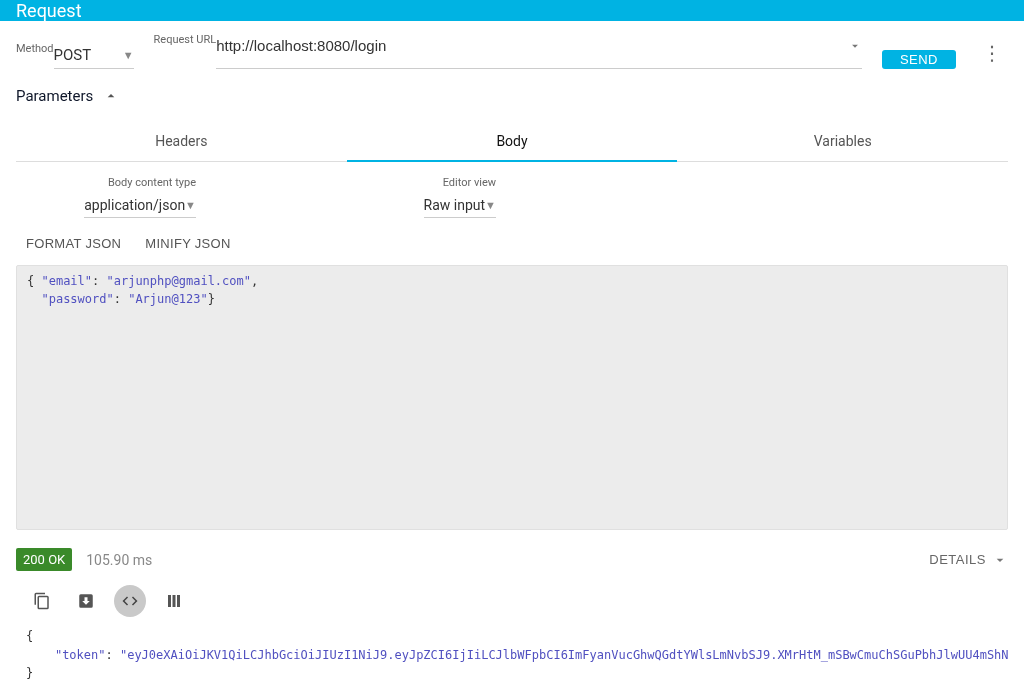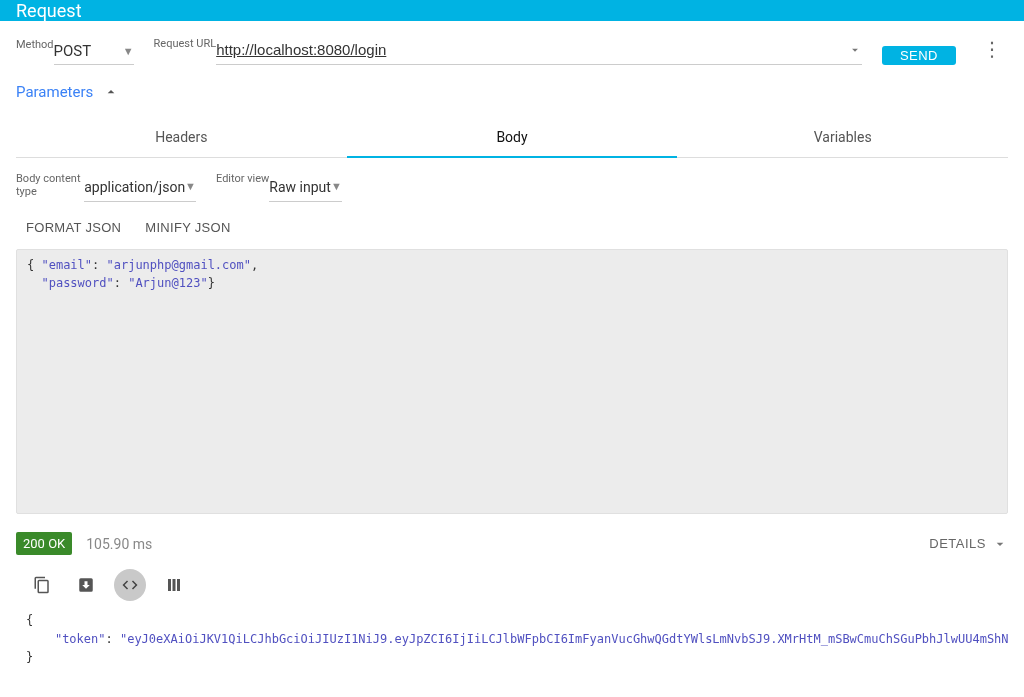--- a/index.html
+++ b/index.html
@@ -41,22 +41,21 @@
     padding: 4px 0;
     font-size: 15px;
     color: #333;
     cursor: pointer;
   }
   .url-wrapper {
     flex: 1;
     display: flex;
     align-items: center;
     border-bottom: 1px solid #ccc;
-    padding-bottom: 2px;
-    text-decoration: underline;
+    padding-bottom: 10px;
   }
   .url-input {
     flex: 1;
     border: none;
     outline: none;
     font-size: 15px;
     color: #333;
     padding: 4px 0;
   }
   .send-btn {
@@ -76,21 +75,21 @@
     color: #666;
     font-size: 20px;
     cursor: pointer;
     padding: 4px 6px;
   }
   .params-header {
     display: flex;
     align-items: center;
     gap: 10px;
     font-size: 15px;
-    color: #3b82f6;
+    color: #0f172a;
     margin-bottom: 16px;
     cursor: pointer;
   }
   .tabs {
     display: flex;
     border-bottom: 1px solid #ddd;
     margin-bottom: 14px;
   }
   .tab {
     flex: 1;
@@ -112,21 +111,22 @@
     background: #00b3e3;
   }
   .body-controls {
     display: flex;
     gap: 20px;
     margin-bottom: 14px;
   }
   .select-box {
     width: 180px;
     display: flex;
-    flex-direction: row;
+    flex-direction: column;
+    align-items: flex-end;
   }
   .select-val {
     display: flex;
     justify-content: space-between;
     align-items: center;
     border-bottom: 1px solid #ccc;
     padding: 4px 0;
     font-size: 14px;
     cursor: pointer;
   }

